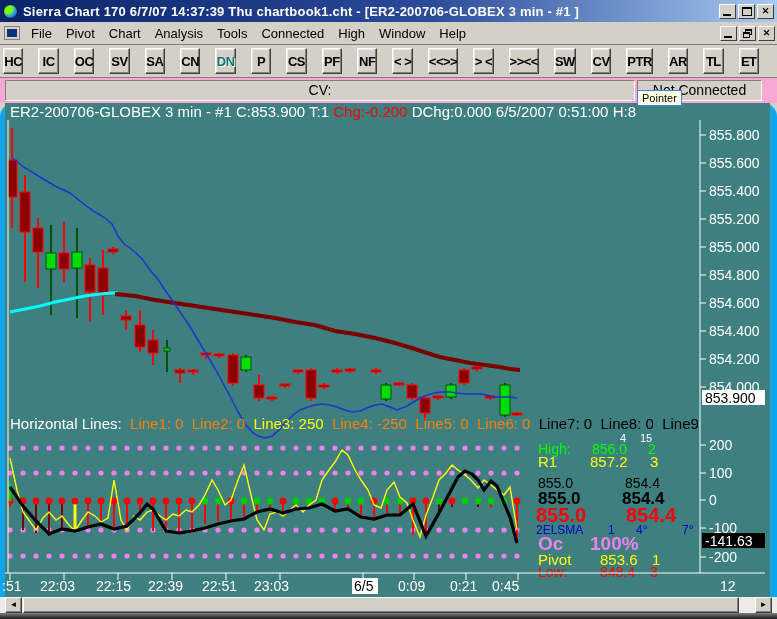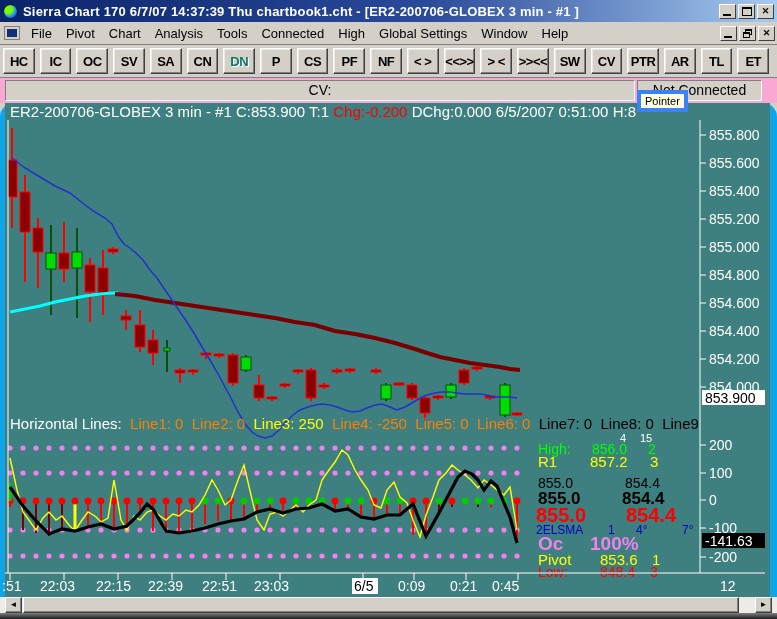--- a/index.html
+++ b/index.html
@@ -33,42 +33,42 @@
              display:flex; align-items:center; padding:0 2px; border-bottom:1px solid #808080; }
   .sysicon { width:16px; height:14px; background:#D4D0C8; border:1px solid #808080; margin:0 4px 0 2px;
              position:relative; }
   .sysicon::after { content:""; position:absolute; inset:2px; background:#10307A; }
   .mi { font-size:13px; color:#000; padding:2px 7px; white-space:nowrap; }
   .menubar .spacer { flex:1 1 auto; }
 
   
   .toolbar { position:absolute; left:0; top:45px; width:777px; height:33px; background:#D4D0C8;
              display:flex; align-items:center; padding:0 3px; border-bottom:1px solid #808080; }
-  .tbbtn { width:35px; height:26px; margin-right:5px; background:#D4D0C8;
+  .tbbtn { width:35px; height:26px; margin-right:15px; background:#D4D0C8;
            border:1px solid; border-color:#fff #404040 #404040 #fff;
            box-shadow:inset -1px -1px 0 #808080, inset 1px 1px 0 #ECEAE4;
            font-size:13px; font-weight:bold; color:#000; display:flex;
            align-items:center; justify-content:center; white-space:nowrap; letter-spacing:-0.5px; }
   .tbbtn.disabled { color:#0f766e; text-shadow:1px 1px 0 #fff; }
 
   
   .cvrow { position:absolute; left:0; top:78px; width:777px; height:25px; background:#f9a8d4;text-align:center; }
   .cvbox { position:absolute; left:5px; top:2px; width:630px; height:21px; background:#D4D0C8;
            border:1px solid; border-color:#808080 #fff #fff #808080;
            font-size:14px; color:#000; padding:1px 4px; }
   .connbox { position:absolute; left:637px; top:2px; width:125px; height:21px; background:#D4D0C8;
              border:1px solid; border-color:#808080 #fff #fff #808080;
              font-size:14px; color:#000; padding:1px 4px; white-space:nowrap; }
 
   
   .chartarea { position:absolute; left:0; top:103px; width:777px; height:562px; background:#0ea5e9;border-radius:14px; }
   .chartarea svg { position:absolute; left:0; top:0; }
 
   
-  .tooltip { position:absolute; left:637px; top:90px; background:#FFFFE1; border:4px solid #3b82f6;
+  .tooltip { position:absolute; left:637px; top:90px; background:#FFFFE1; border:1px solid #3b82f6;
              font-size:11px; color:#000; padding:1px 4px; z-index:20; white-space:nowrap; }
 
   
   .hscroll { position:absolute; left:0; top:597px; width:777px; height:16px; background:#ECEBE5; }
   .sbtn { position:absolute; top:0; width:17px; height:16px; background:#D4D0C8;
           border:1px solid; border-color:#fff #404040 #404040 #fff;
           box-shadow:inset -1px -1px 0 #808080; font-size:8px; color:#000;
           text-align:center; line-height:14px; }
   .sbtn.left { left:5px; } .sbtn.right { right:5px; }
   .sthumb { position:absolute; left:23px; top:0; width:716px; height:16px; background:#D4D0C8;
@@ -99,21 +99,20 @@
   <div class="menubar">
     <div class="sysicon"></div>
     <div style="display:flex;">
         <div class="mi">File</div>
         <div class="mi">Pivot</div>
         <div class="mi">Chart</div>
         <div class="mi">Analysis</div>
         <div class="mi">Tools</div>
         <div class="mi">Connected</div>
         <div class="mi">High</div>
-        <div class="mi">Global Settings</div>
         <div class="mi">Window</div>
         <div class="mi">Help</div>
       </div>
     <div class="spacer"></div>
     <div class="winbtns">
       <div class="wbtn">
           <div class="minbar"></div>
         </div>
       <div class="wbtn">
           <div class="restbox"></div>

